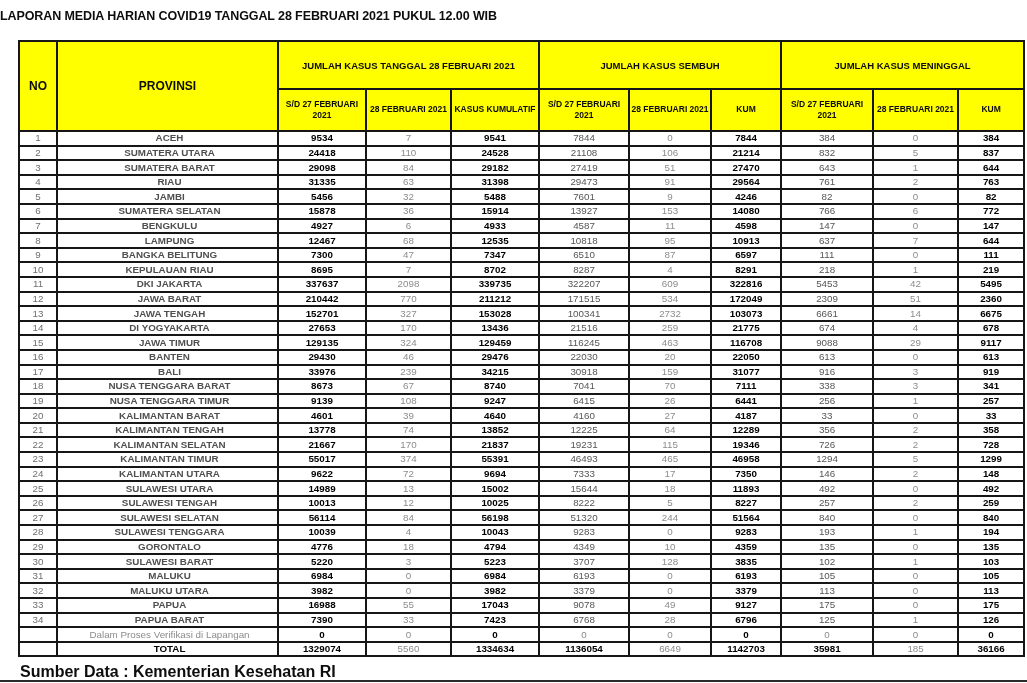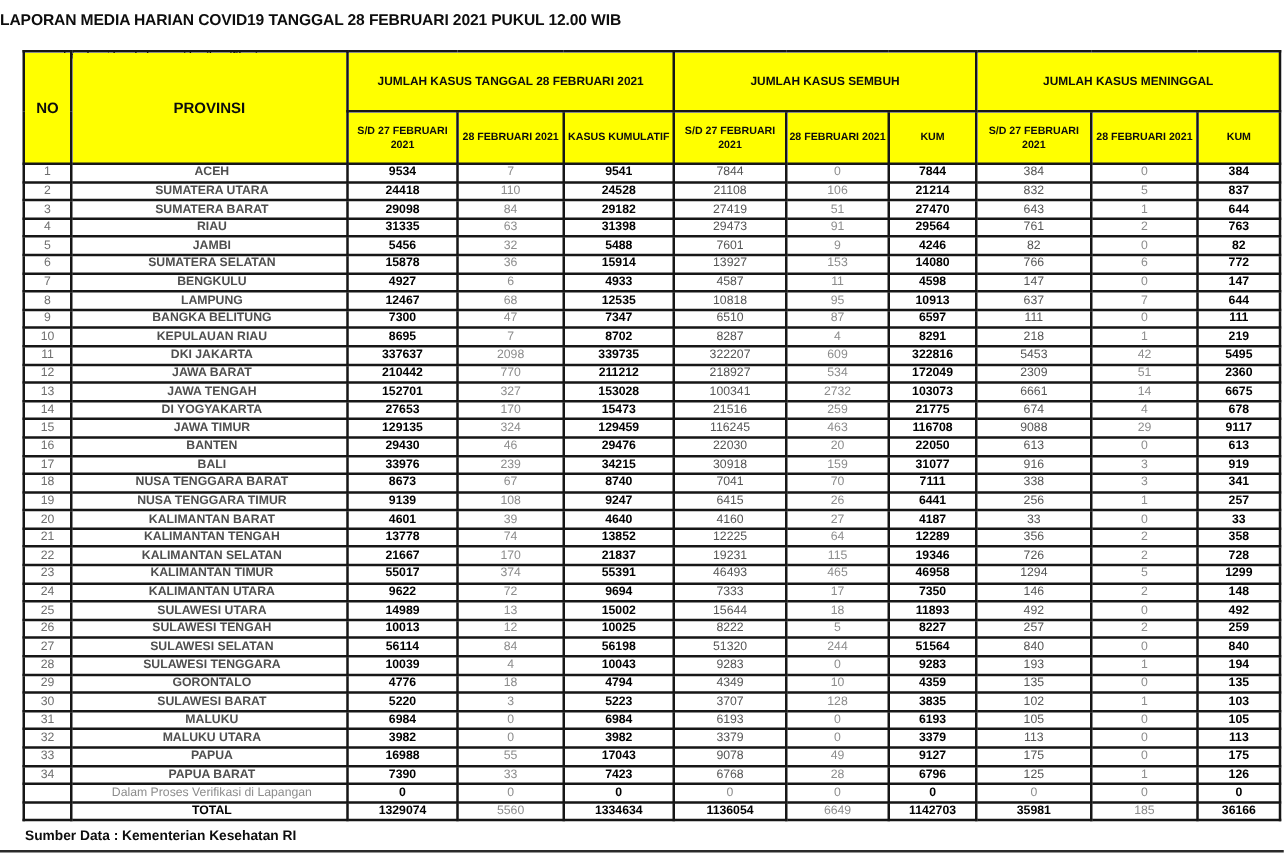--- a/index.html
+++ b/index.html
@@ -36,21 +36,21 @@
   .c-no{color:#6e6e6e;font-size:9px;}
   .c-prov{text-align:left;padding-left:4px !important;color:#4f4f4f;font-size:9.3px;font-weight:bold;}
   .c-prov-verif{text-align:center;padding-left:4px !important;color:#8c8c8c;font-size:9.3px;}
   .c-prov-total{text-align:left;padding-left:4px !important;font-weight:bold;color:#000;font-size:10px;}
   .n-b{font-weight:bold;color:#000;}
   .n-g{color:#8c8c8c;font-size:9.3px;}
   .n-dg{color:#555;font-size:9.3px;}
   .total-row td{height:14px;}
   .footer{
     position:absolute;left:20px;top:663px;
-    font-weight:bold;font-size:11px;color:#0d0d0d;
+    font-weight:bold;font-size:16px;color:#0d0d0d;
   }
   .bottom-line{
     position:absolute;left:0;top:680px;width:1027px;height:2px;background:#2a2a2a;
   }
 </style>
 </head>
 <body>
 
 <div class="page">
   <div class="title">LAPORAN MEDIA HARIAN COVID19 TANGGAL 28 FEBRUARI 2021 PUKUL 12.00 WIB</div>
@@ -233,21 +233,21 @@
           <td class="n-dg">5453</td>
           <td class="n-g">42</td>
           <td class="n-b">5495</td>
         </tr>
         <tr>
           <td class="c-no">12</td>
           <td class="c-prov">JAWA BARAT</td>
           <td class="n-b">210442</td>
           <td class="n-g">770</td>
           <td class="n-b">211212</td>
-          <td class="n-dg">218927</td>
+          <td class="n-dg">171515</td>
           <td class="n-g">534</td>
           <td class="n-b">172049</td>
           <td class="n-dg">2309</td>
           <td class="n-g">51</td>
           <td class="n-b">2360</td>
         </tr>
         <tr>
           <td class="c-no">13</td>
           <td class="c-prov">JAWA TENGAH</td>
           <td class="n-b">152701</td>
@@ -258,21 +258,21 @@
           <td class="n-b">103073</td>
           <td class="n-dg">6661</td>
           <td class="n-g">14</td>
           <td class="n-b">6675</td>
         </tr>
         <tr>
           <td class="c-no">14</td>
           <td class="c-prov">DI YOGYAKARTA</td>
           <td class="n-b">27653</td>
           <td class="n-g">170</td>
-          <td class="n-b">15473</td>
+          <td class="n-b">13436</td>
           <td class="n-dg">21516</td>
           <td class="n-g">259</td>
           <td class="n-b">21775</td>
           <td class="n-dg">674</td>
           <td class="n-g">4</td>
           <td class="n-b">678</td>
         </tr>
         <tr>
           <td class="c-no">15</td>
           <td class="c-prov">JAWA TIMUR</td>

